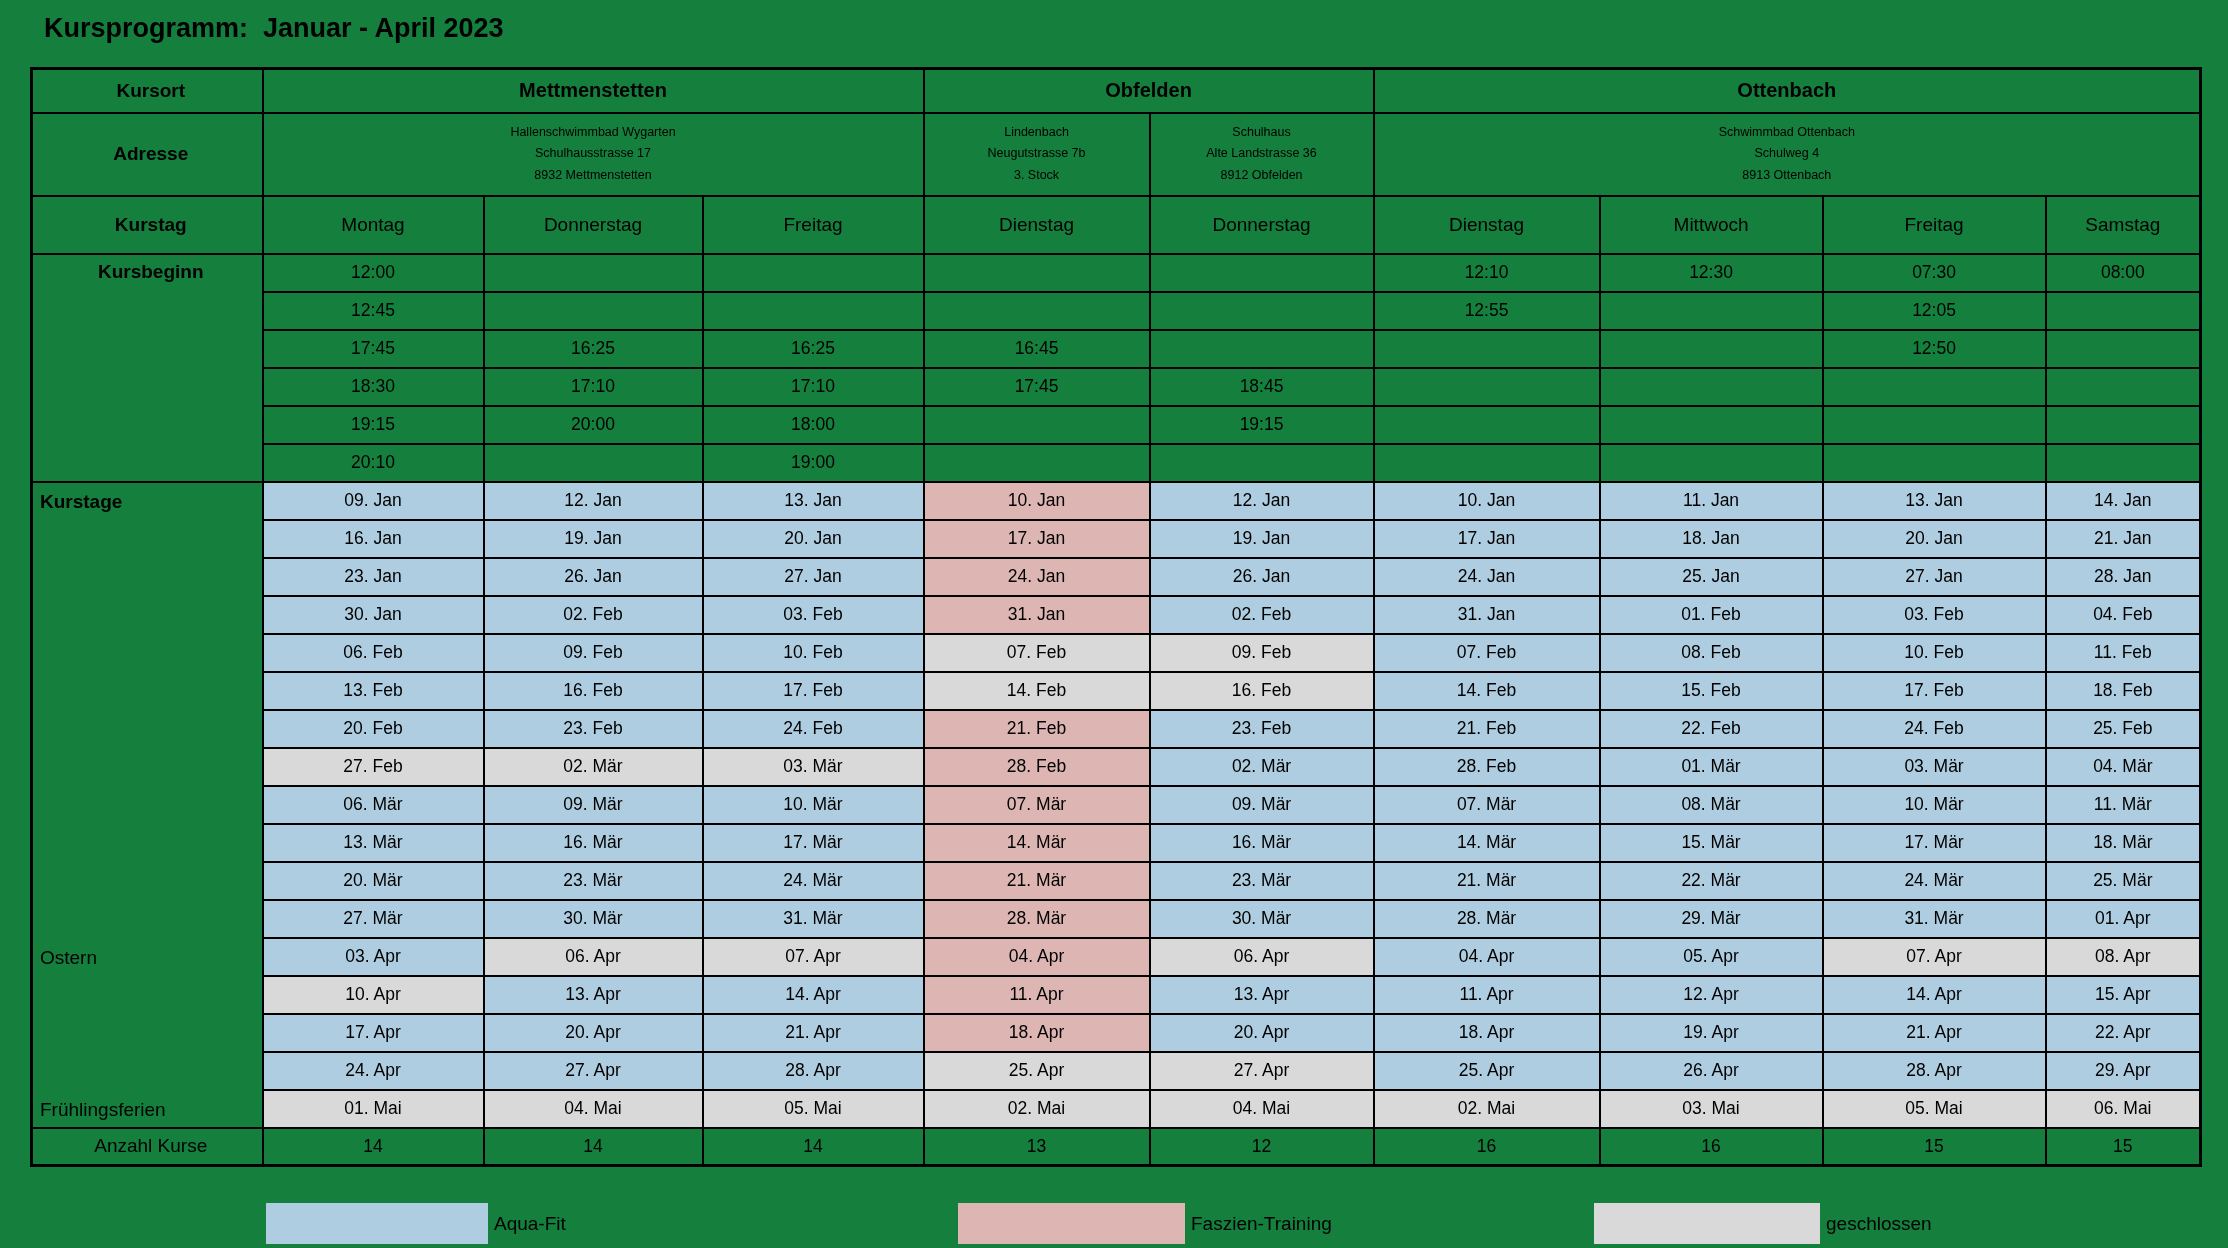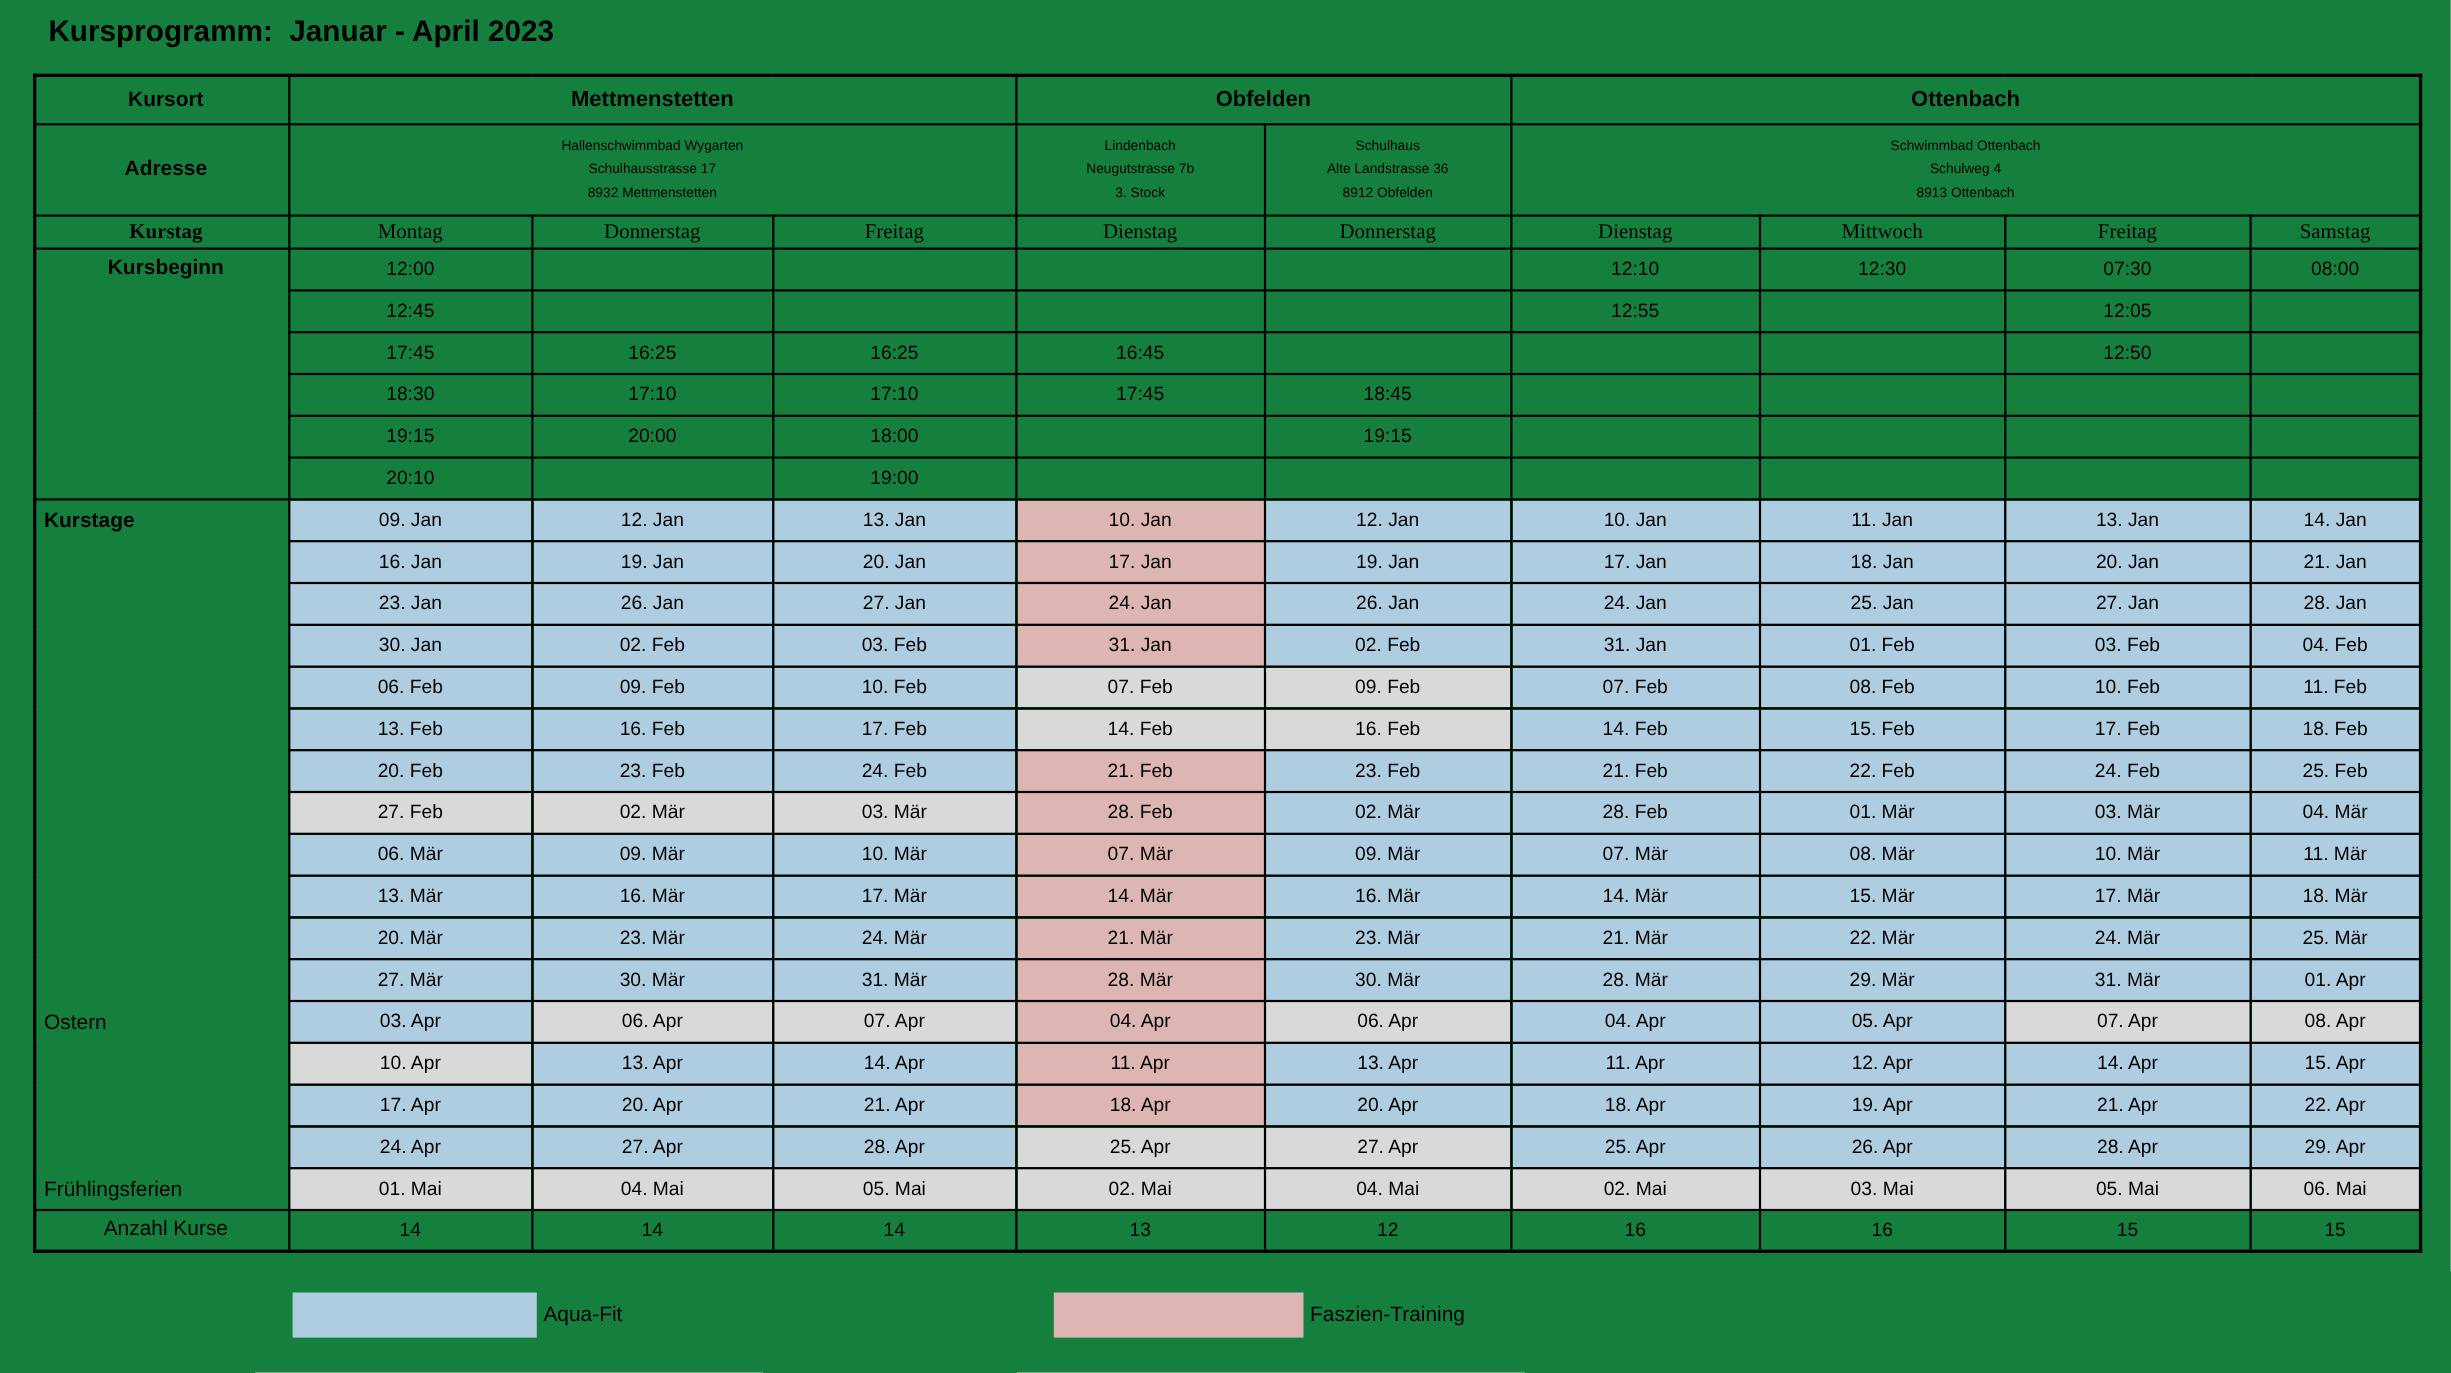--- a/index.html
+++ b/index.html
@@ -6,21 +6,21 @@
   html,body { margin:0; padding:0; background:#fff; }
   body { font-family:"Liberation Sans", sans-serif; color:var(--c-text,#000); }
   .page { width:2228px; height:1248px; position:relative; overflow:hidden; background:#15803d; }
   .title { font-size:27px; font-weight:bold; margin:0; padding:13px 0 0 44px; white-space:pre; }
   table.course { border-collapse:collapse; table-layout:fixed; width:2169px; margin:23px 0 0 30px; border:3px solid var(--c-border,#000); }
   table.course td { border:2px solid var(--c-border,#000); padding:0; text-align:center; font-size:17.5px; overflow:hidden; }
   .row-label { text-align:center; padding-left:7px !important; font-size:19px !important; }
   .lbl-bold { font-weight:bold; }
   tr.h-kursort { height:44px; }
   tr.h-adresse { height:83px; }
-  tr.h-kurstag { height:30px;font-family:Liberation Serif, serif; }
+  tr.h-kurstag { height:58px; }
   tr.h-std { height:38px; }
   .loc-name { font-weight:bold; font-size:20px !important; }
   .addr { font-size:12.5px !important; line-height:1.7; }
   .day { font-size:19px !important; }
   .v-top { vertical-align:top; padding-top:6px !important; }
   .kurstage-cell { position:relative; vertical-align:top; }
   .kt-lab { position:absolute; left:7px; top:0; height:38px; display:flex; align-items:center; font-size:19px; white-space:nowrap; }
   .kt-lab.bold { font-weight:bold; }
   .c-a { background:var(--c-a,#aecde0); }
   .c-f { background:var(--c-f,#ddb6b4); }
@@ -367,14 +367,18 @@
 
   <div class="legend" id="legend">
       <div class="legend-item" style="left:236px">
         <div class="swatch c-a" style="width:222px"></div>
         <span class="legend-label">Aqua-Fit</span>
       </div>
       <div class="legend-item" style="left:928px">
         <div class="swatch c-f" style="width:227px"></div>
         <span class="legend-label">Faszien-Training</span>
       </div>
+      <div class="legend-item" style="left:1564px">
+        <div class="swatch c-g" style="width:226px"></div>
+        <span class="legend-label">geschlossen</span>
+      </div>
     </div>
 </div>
 
 </body></html>

